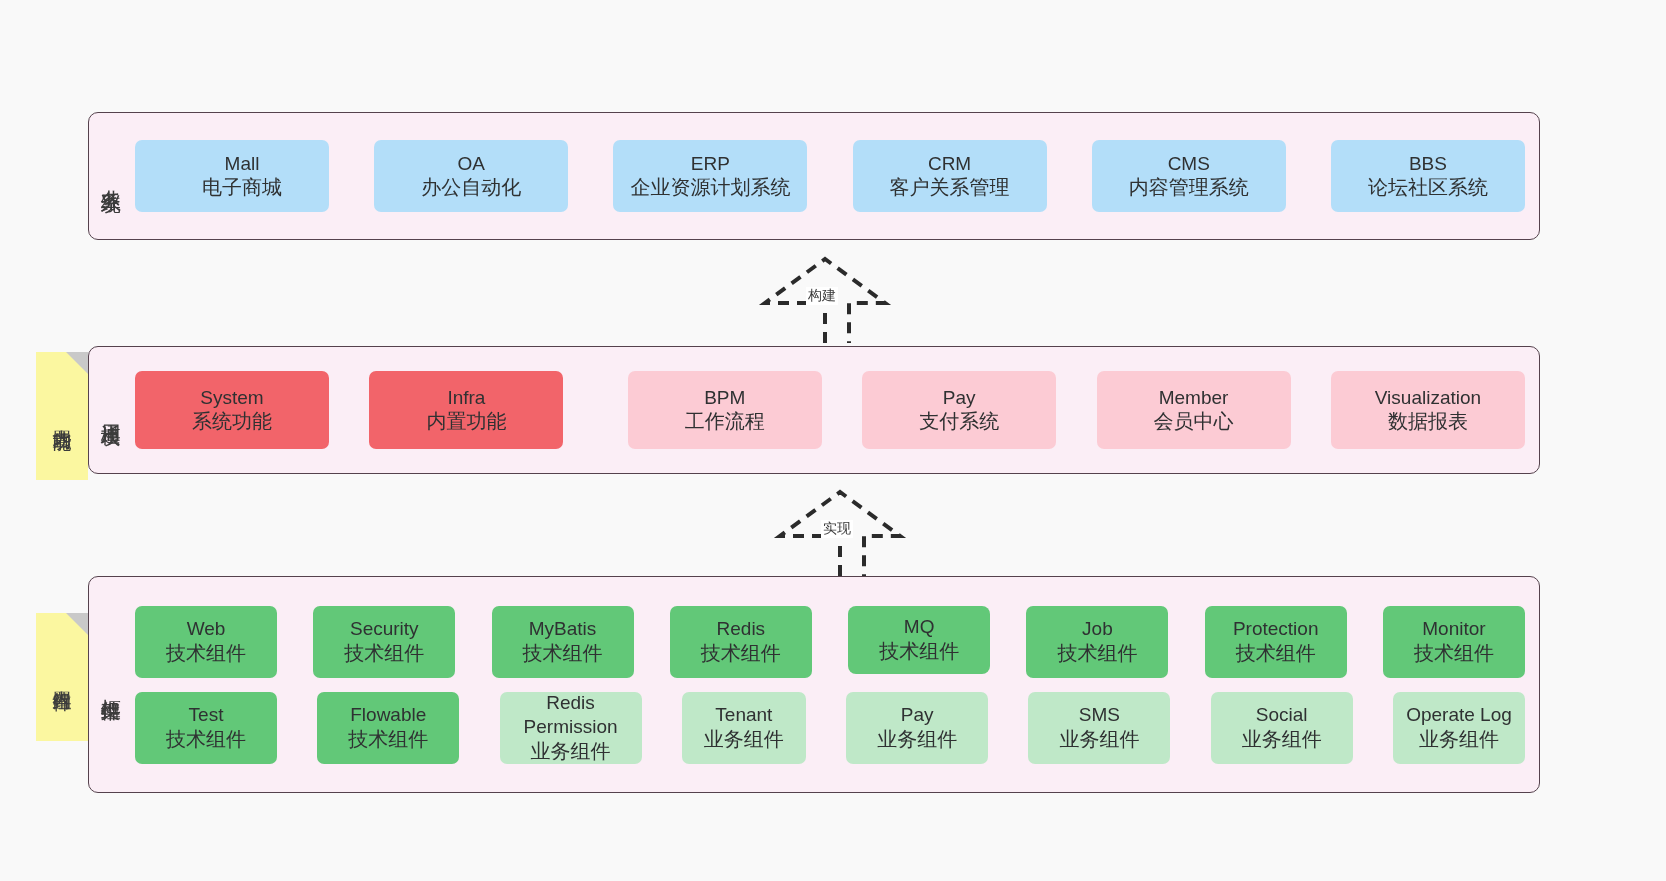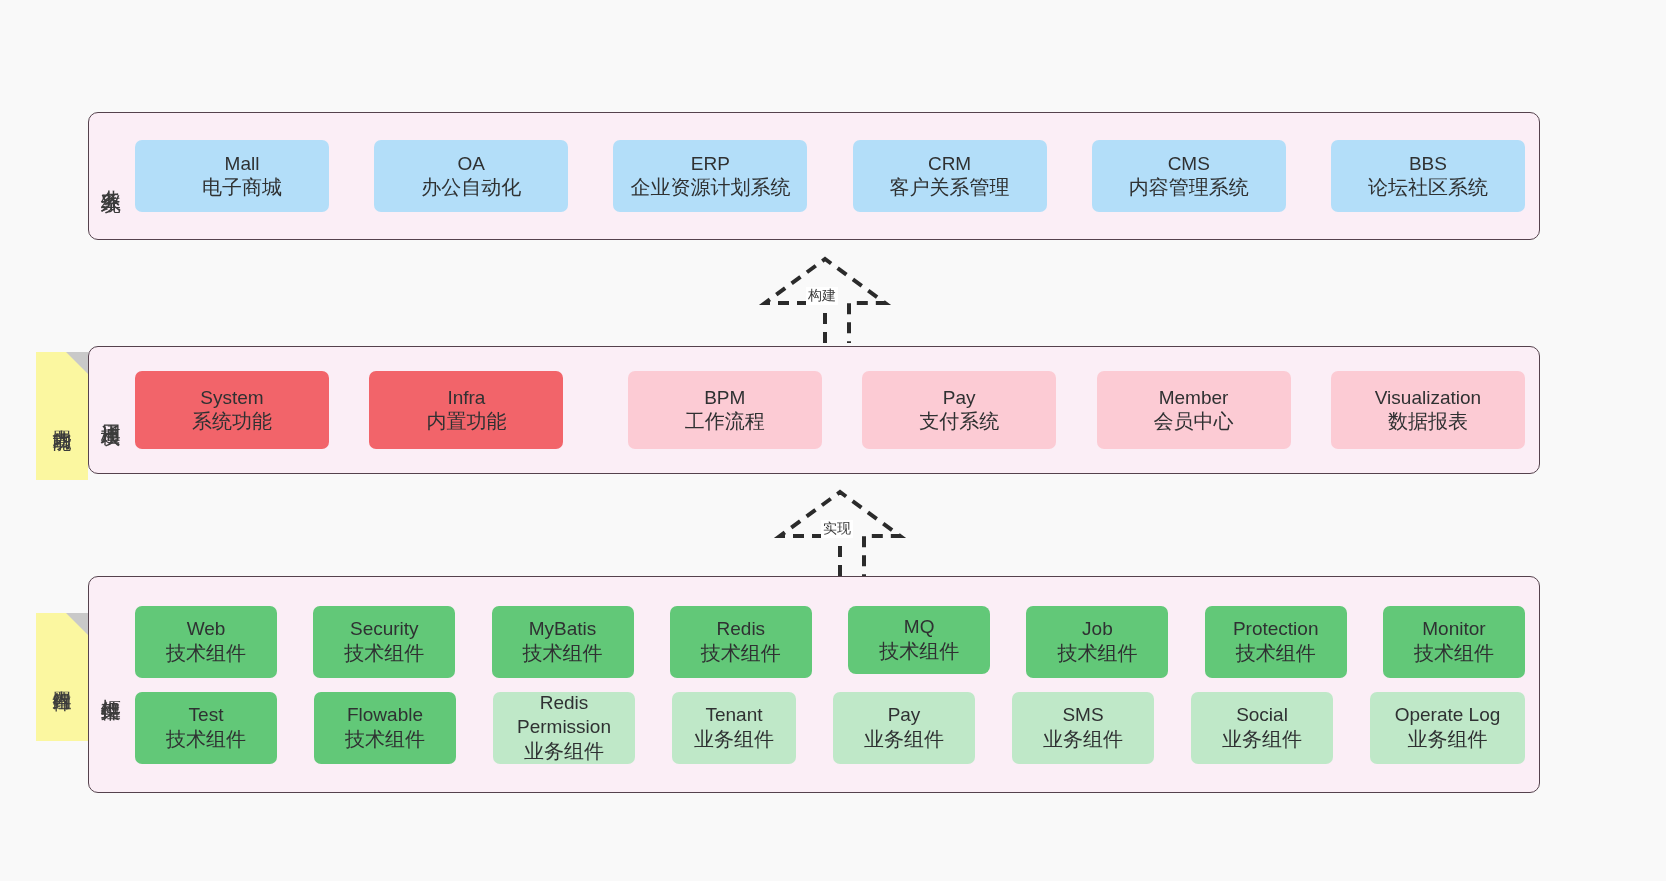--- a/index.html
+++ b/index.html
@@ -279,21 +279,21 @@
             <div class="t2">业务组件</div>
           </div>
           <div class="node greenly" style="width: 142px; height: 72px;">
             <div class="t1">SMS</div>
             <div class="t2">业务组件</div>
           </div>
           <div class="node greenly" style="width: 142px; height: 72px;">
             <div class="t1">Social</div>
             <div class="t2">业务组件</div>
           </div>
-          <div class="node greenly" style="width: 155px; height: 72px;">
+          <div class="node greenly" style="width: 132px; height: 72px;">
             <div class="t1">Operate Log</div>
             <div class="t2">业务组件</div>
           </div>
         </div>
     </div>
   </div>
 
 </div>
 
 </body></html>

